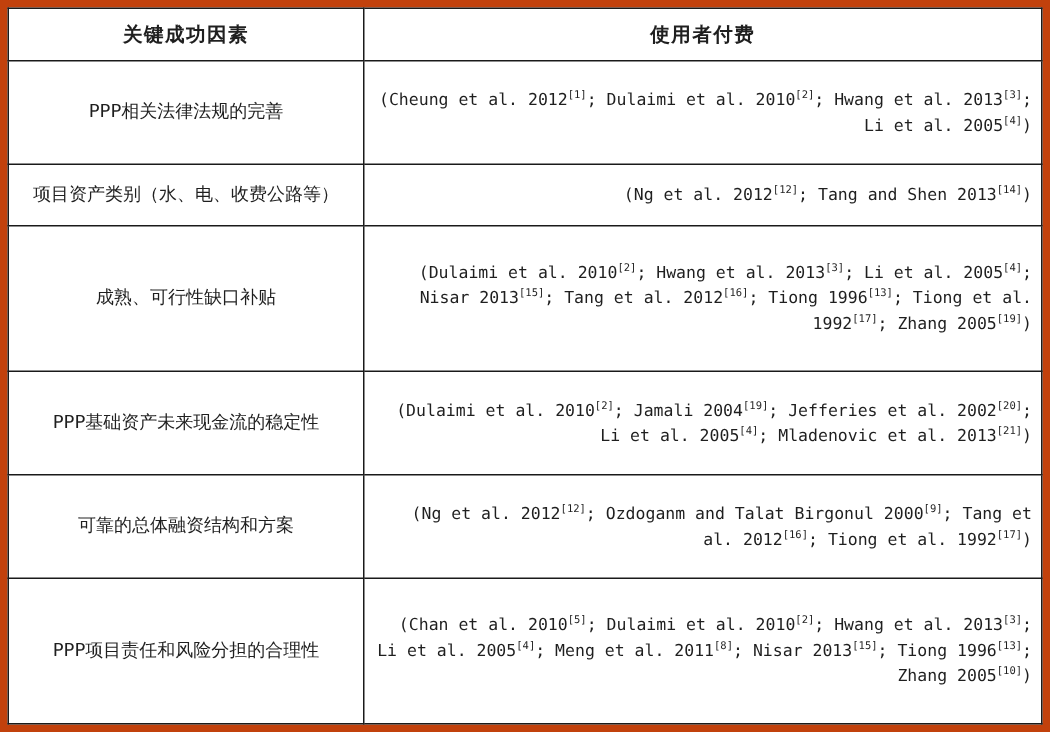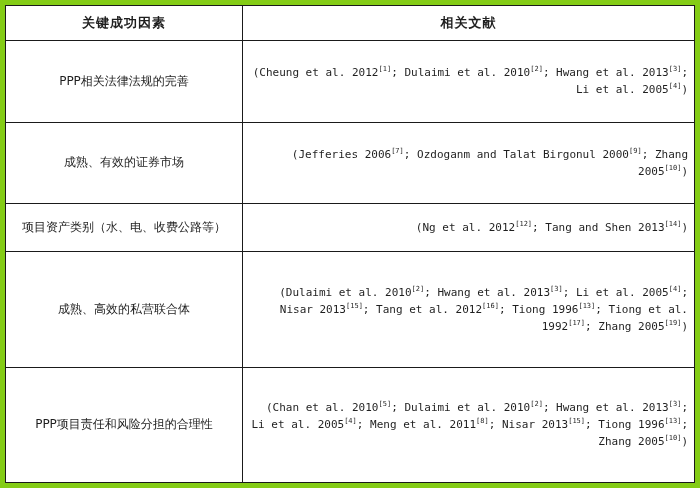--- a/index.html
+++ b/index.html
@@ -6,21 +6,21 @@
     margin: 0;
     padding: 0;
     background: #ffffff;
     font-family: "DejaVu Sans", sans-serif;
   }
   .page {
     width: 700px;
     height: 488px;
     box-sizing: border-box;
     padding: 5px;
-    background: #84cc16;
+    background: #c2410c;
     overflow: hidden;
   }
   table.csf-table {
     width: 100%;
     height: 100%;
     border-collapse: collapse;
     table-layout: fixed;
     background: #ffffff;
   }
   table.csf-table th,
@@ -68,50 +68,54 @@
 
 <div class="page">
   <table class="csf-table">
     <colgroup>
       <col class="factor-col">
       <col class="refs-col">
     </colgroup>
     <thead>
       <tr>
         <th class="factor-header">关键成功因素</th>
-        <th class="refs-header">相关文献</th>
+        <th class="refs-header">使用者付费</th>
       </tr>
     </thead>
     <tbody id="table-body">
 
   <tr>
     <td class="factor-cell">PPP相关法律法规的完善</td>
     <td class="refs-cell">(Cheung et al. 2012<sup>[1]</sup>; Dulaimi et al. 2010<sup>[2]</sup>; Hwang et al. 2013<sup>[3]</sup>; Li et al. 2005<sup>[4]</sup>)</td>
   </tr>
 
 
 
-  <tr>
-    <td class="factor-cell">成熟、有效的证券市场</td>
-    <td class="refs-cell">(Jefferies 2006<sup>[7]</sup>; Ozdoganm and Talat Birgonul 2000<sup>[9]</sup>; Zhang 2005<sup>[10]</sup>)</td>
-  </tr>
 
 
 
   <tr>
     <td class="factor-cell">项目资产类别（水、电、收费公路等）</td>
     <td class="refs-cell">(Ng et al. 2012<sup>[12]</sup>; Tang and Shen 2013<sup>[14]</sup>)</td>
   </tr>
 
   <tr>
-    <td class="factor-cell">成熟、高效的私营联合体</td>
+    <td class="factor-cell">成熟、可行性缺口补贴</td>
     <td class="refs-cell">(Dulaimi et al. 2010<sup>[2]</sup>; Hwang et al. 2013<sup>[3]</sup>; Li et al. 2005<sup>[4]</sup>; Nisar 2013<sup>[15]</sup>; Tang et al. 2012<sup>[16]</sup>; Tiong 1996<sup>[13]</sup>; Tiong et al. 1992<sup>[17]</sup>; Zhang 2005<sup>[19]</sup>)</td>
   </tr>
 
+  <tr>
+    <td class="factor-cell">PPP基础资产未来现金流的稳定性</td>
+    <td class="refs-cell">(Dulaimi et al. 2010<sup>[2]</sup>; Jamali 2004<sup>[19]</sup>; Jefferies et al. 2002<sup>[20]</sup>; Li et al. 2005<sup>[4]</sup>; Mladenovic et al. 2013<sup>[21]</sup>)</td>
+  </tr>
 
+  <tr>
+    <td class="factor-cell">可靠的总体融资结构和方案</td>
+    <td class="refs-cell">(Ng et al. 2012<sup>[12]</sup>; Ozdoganm and Talat Birgonul 2000<sup>[9]</sup>; Tang et al. 2012<sup>[16]</sup>; Tiong et al. 1992<sup>[17]</sup>)</td>
+  </tr>
 
   <tr>
     <td class="factor-cell">PPP项目责任和风险分担的合理性</td>
     <td class="refs-cell">(Chan et al. 2010<sup>[5]</sup>; Dulaimi et al. 2010<sup>[2]</sup>; Hwang et al. 2013<sup>[3]</sup>; Li et al. 2005<sup>[4]</sup>; Meng et al. 2011<sup>[8]</sup>; Nisar 2013<sup>[15]</sup>; Tiong 1996<sup>[13]</sup>; Zhang 2005<sup>[10]</sup>)</td>
   </tr>
 
 </tbody>
   </table>
 </div>
 

